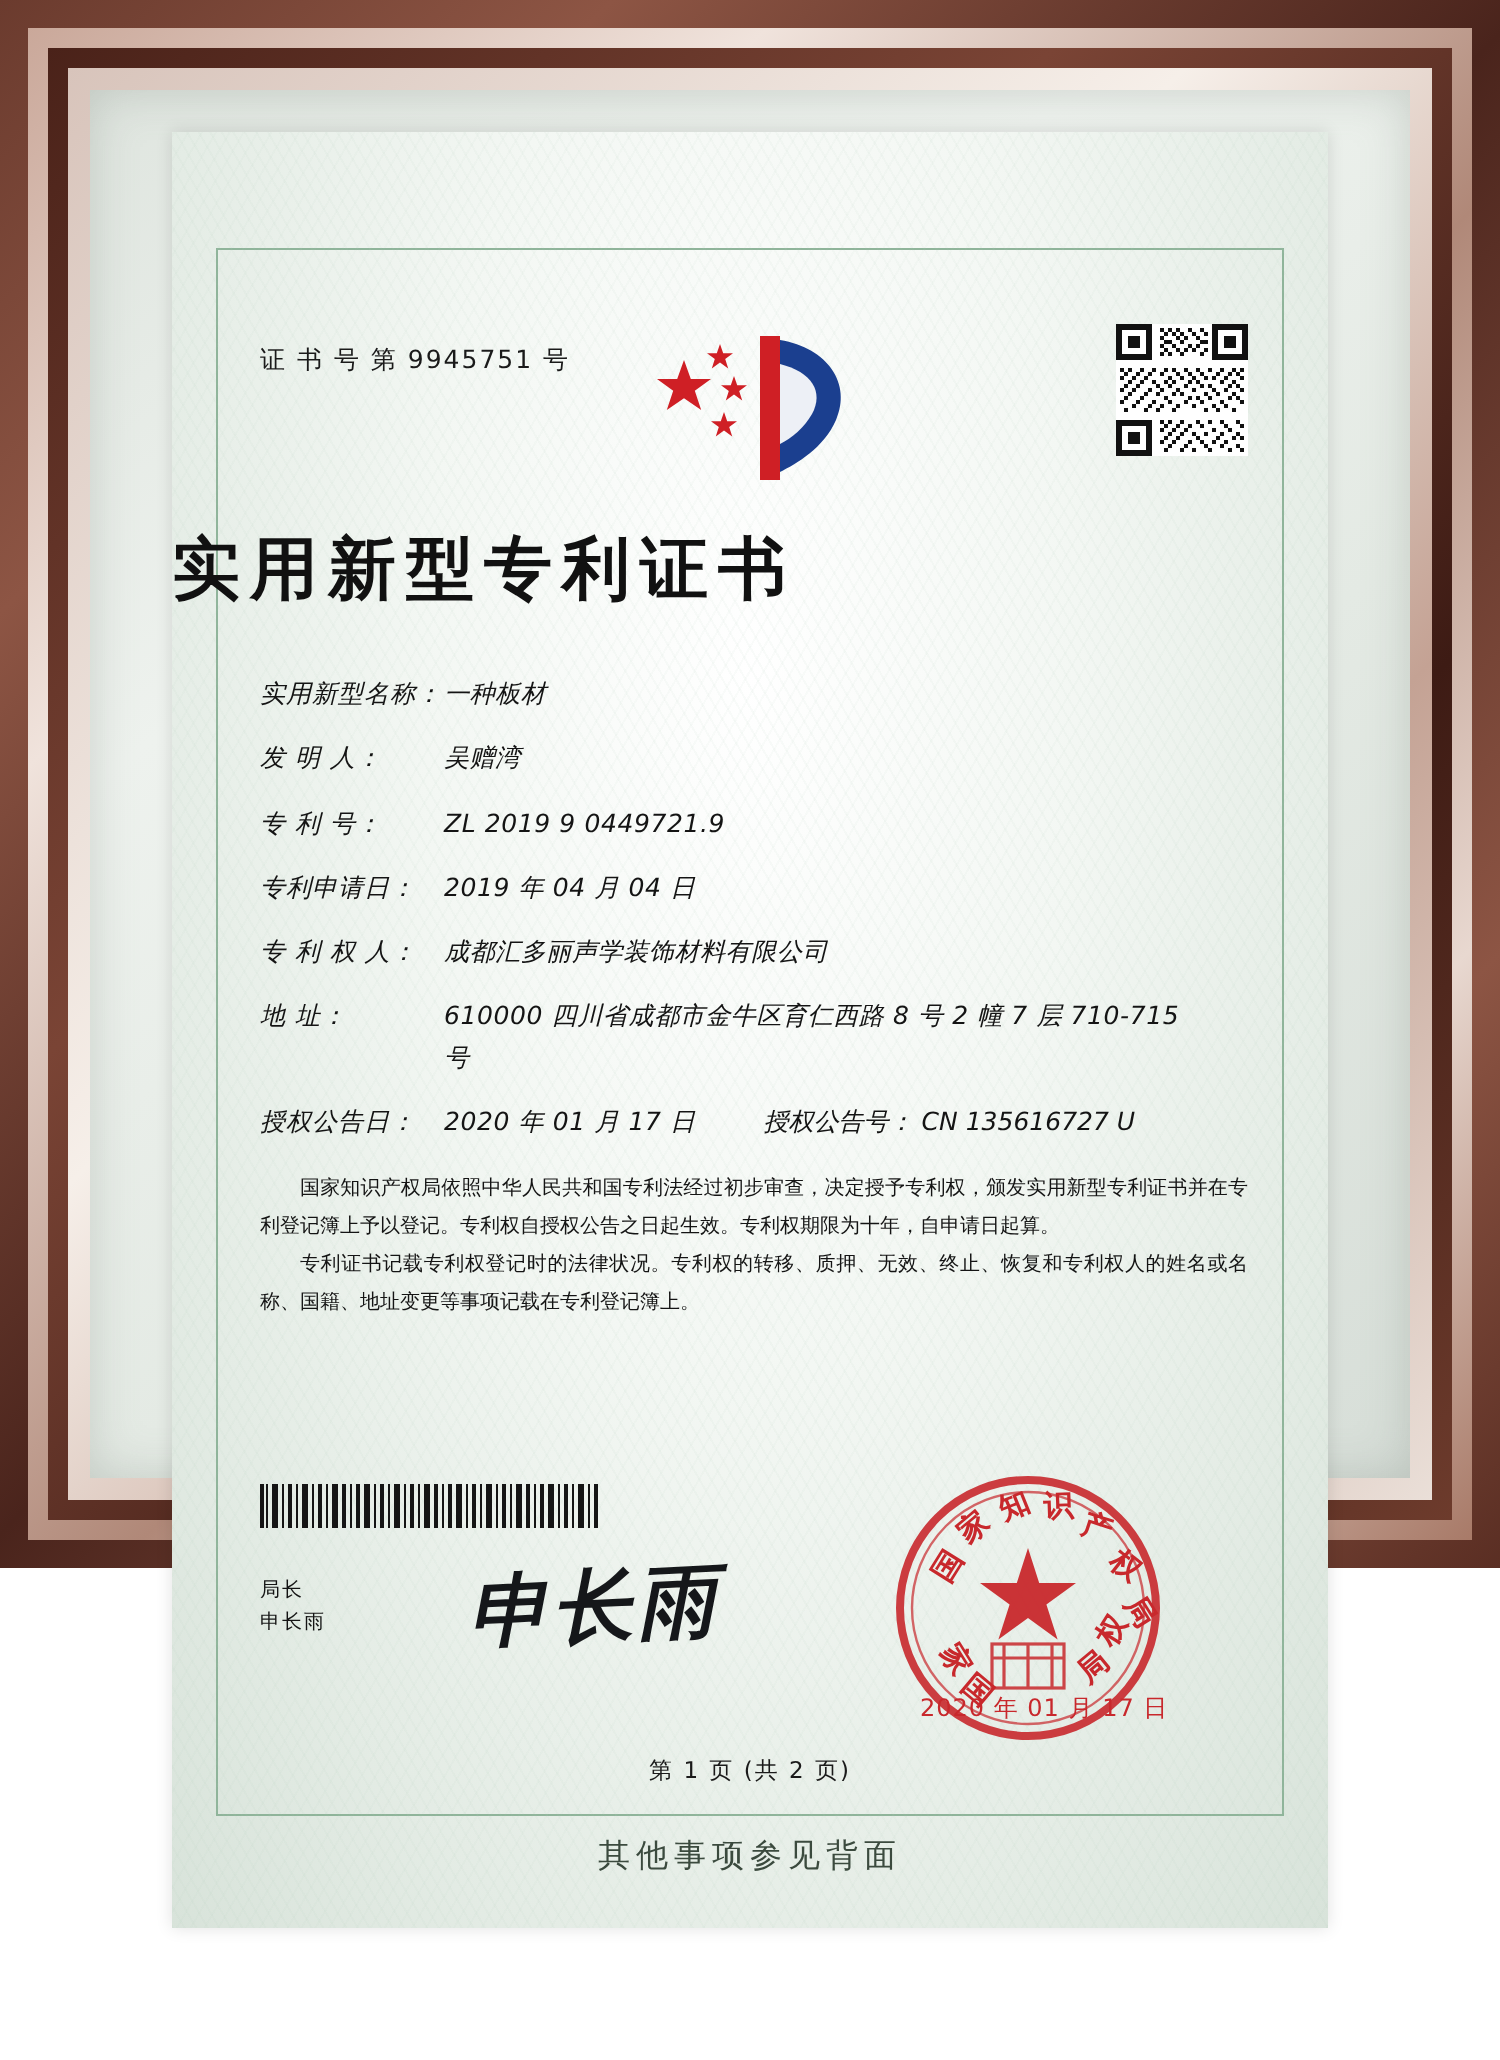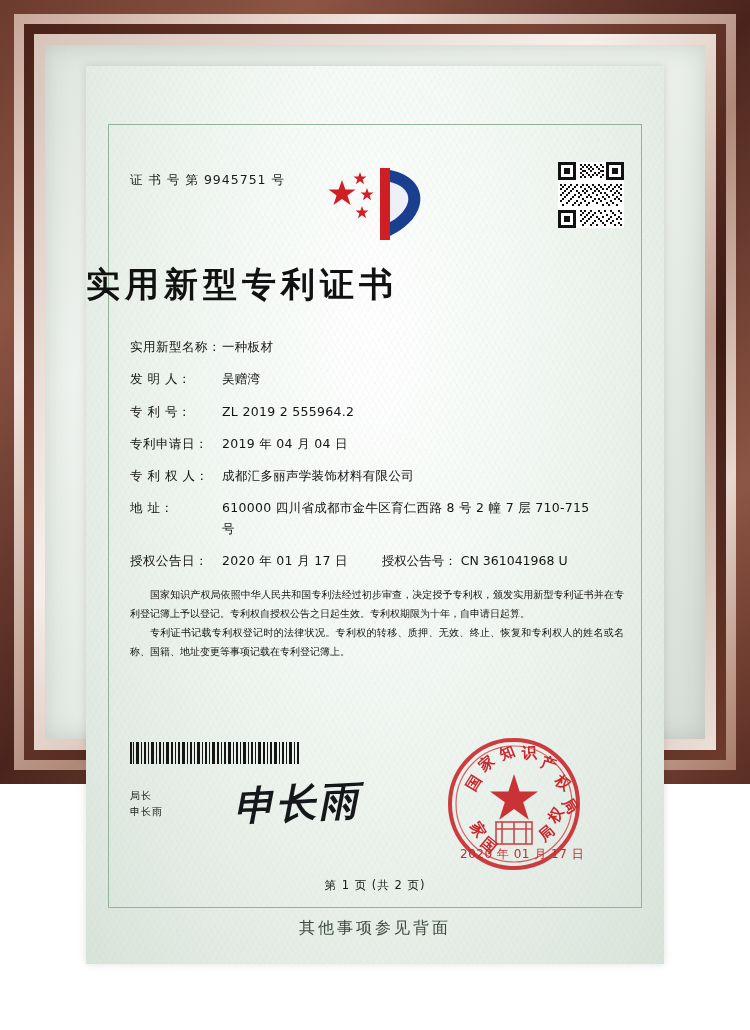--- a/index.html
+++ b/index.html
@@ -110,20 +110,21 @@
     letter-spacing: 5px;
     color: #111;
     font-family: "DejaVu Sans", sans-serif;
   }
 
   
   .fields {
     position: absolute;
     left: 44px; top: 272px;
     width: 500px;
+    font-style: italic;
   }
   .row {
     display: flex;
     align-items: flex-start;
     margin-bottom: 13.5px;
     font-size: 12.5px;
     color: #141414;
     line-height: 1.5;
   }
   .row .lbl {
@@ -451,42 +452,42 @@
         <div class="row">
           <div class="lbl">实用新型名称：</div>
           <div class="val">一种板材</div>
         </div>
         <div class="row">
           <div class="lbl">发 明 人：</div>
           <div class="val">吴赠湾</div>
         </div>
         <div class="row">
           <div class="lbl">专 利 号：</div>
-          <div class="val">ZL 2019 2 555964.2</div>
+          <div class="val">ZL 2019 9 0449721.9</div>
         </div>
         <div class="row">
           <div class="lbl">专利申请日：</div>
           <div class="val">2019 年 04 月 04 日</div>
         </div>
         <div class="row">
           <div class="lbl">专 利 权 人：</div>
           <div class="val">成都汇多丽声学装饰材料有限公司</div>
         </div>
         <div class="row" style="margin-bottom:2px;">
           <div class="lbl">地 址：</div>
           <div class="val">610000 四川省成都市金牛区育仁西路 8 号 2 幢 7 层 710-715</div>
         </div>
         <div class="row">
           <div class="cont">号</div>
         </div>
         <div class="row two-col">
           <div class="lbl">授权公告日：</div>
           <div class="val">2020 年 01 月 17 日</div>
           <div class="val2">授权公告号：</div>
-          <div class="val2" style="margin-left:4px;">CN 361041968 U</div>
+          <div class="val2" style="margin-left:4px;">CN 135616727 U</div>
         </div>
       </div>
 
       <div class="paras">
         <p>国家知识产权局依照中华人民共和国专利法经过初步审查，决定授予专利权，颁发实用新型专利证书并在专利登记簿上予以登记。专利权自授权公告之日起生效。专利权期限为十年，自申请日起算。</p>
         <p>专利证书记载专利权登记时的法律状况。专利权的转移、质押、无效、终止、恢复和专利权人的姓名或名称、国籍、地址变更等事项记载在专利登记簿上。</p>
       </div>
 
       <div class="barcode">
         <svg width="170" height="22" viewBox="0 0 170 22" shape-rendering="crispEdges">

